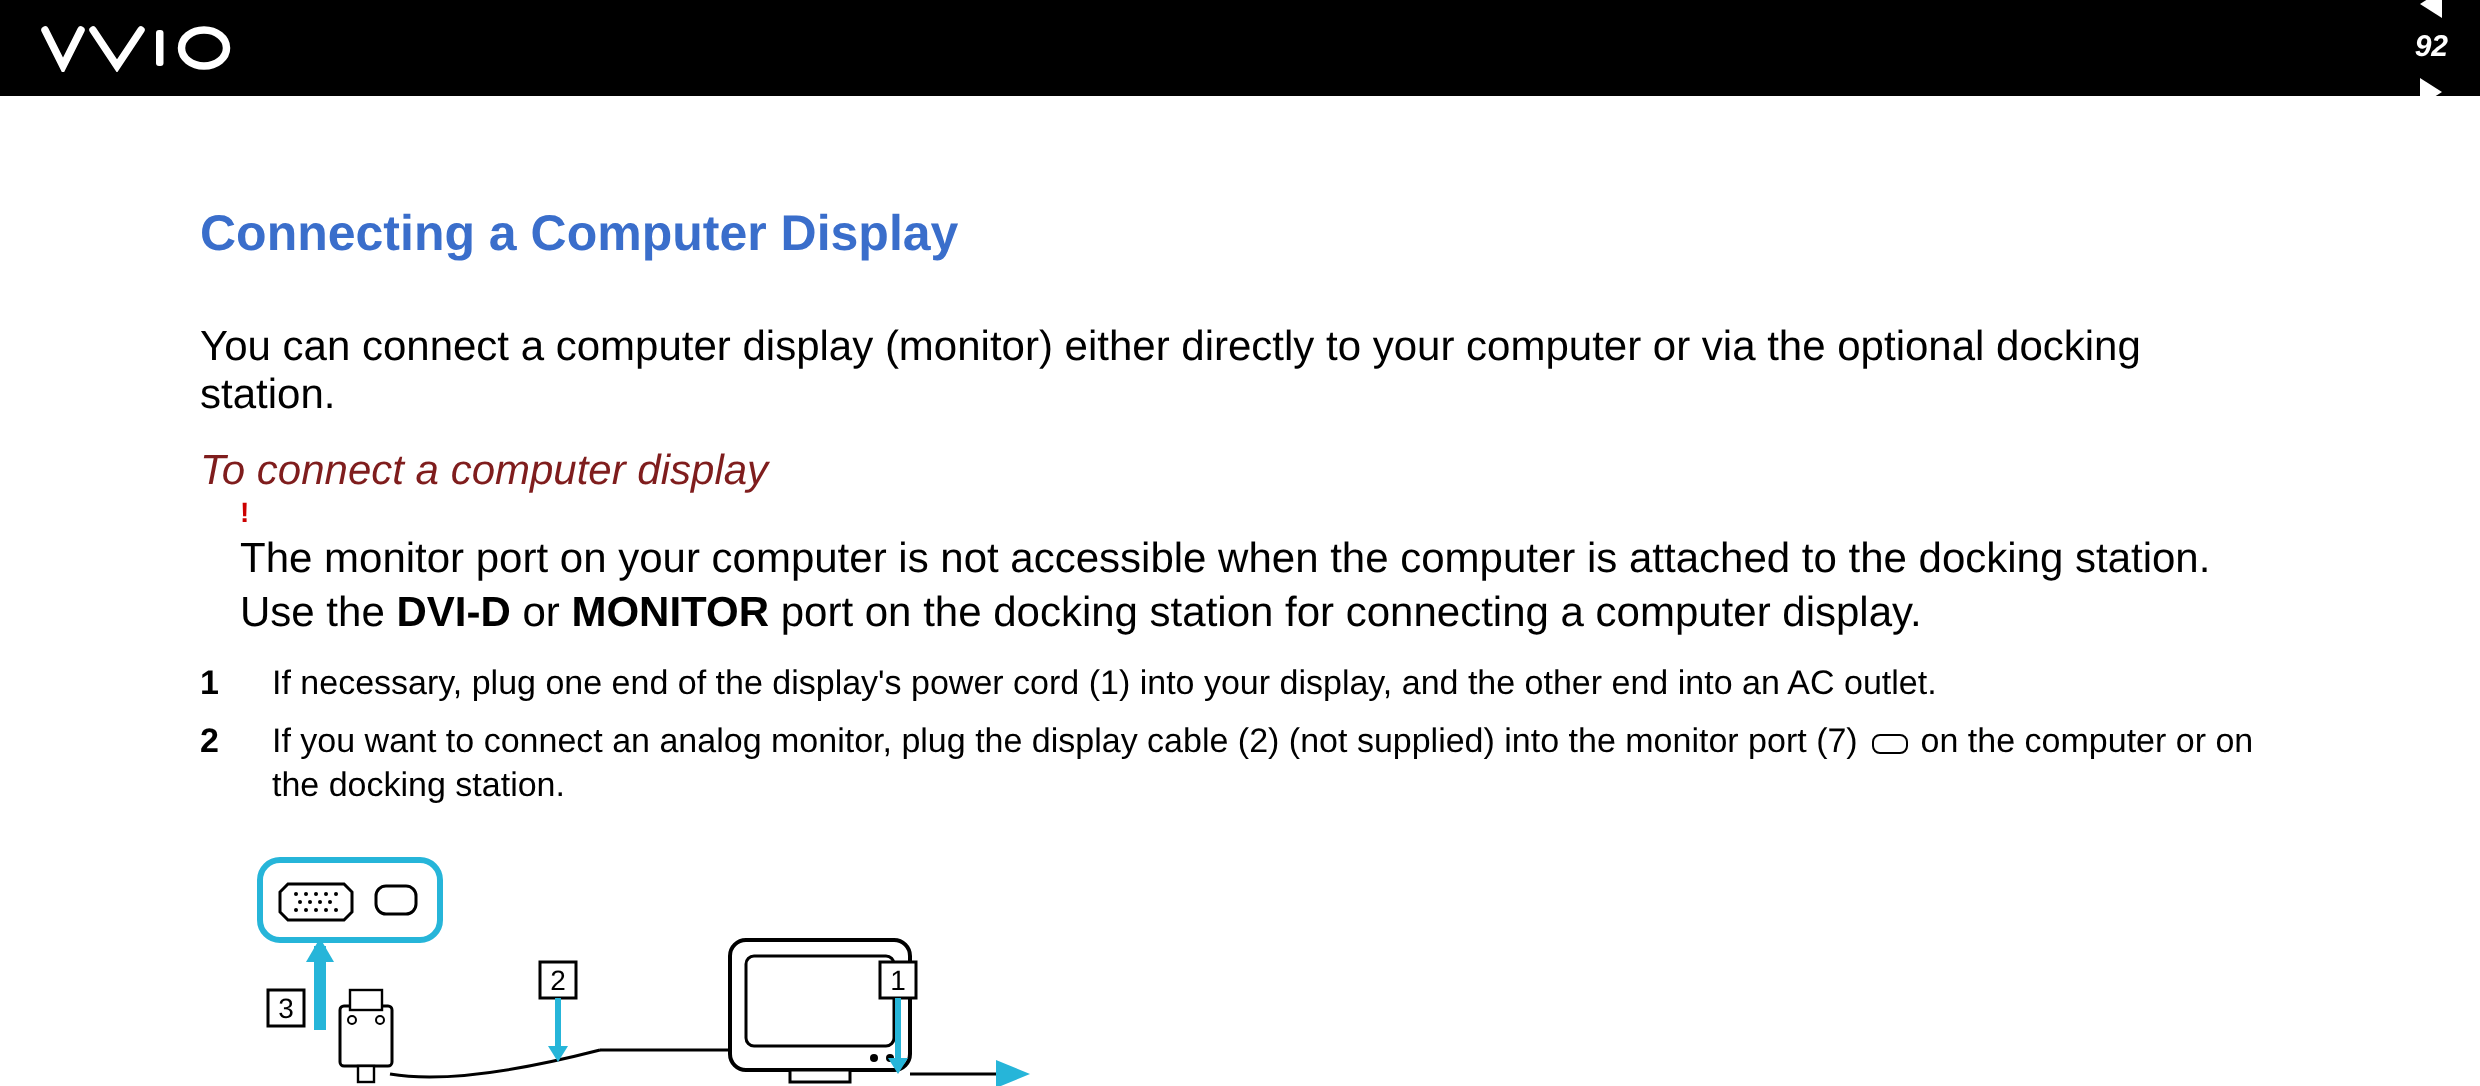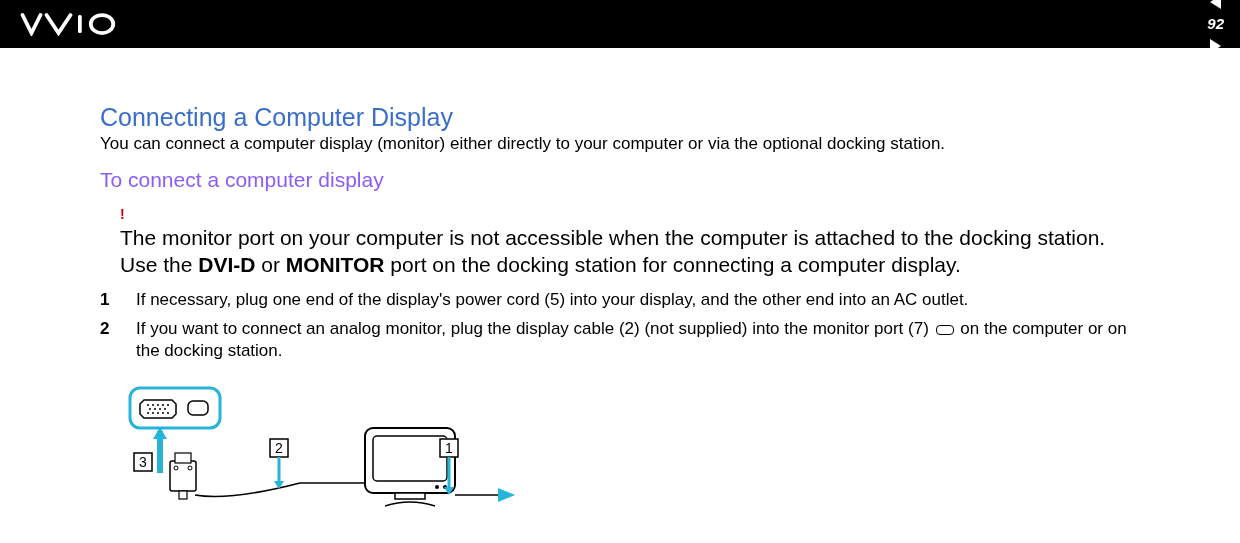--- a/index.html
+++ b/index.html
@@ -48,33 +48,33 @@
     border-bottom: 7px solid transparent;
   }
   .nav-arrow-left { border-right: 11px solid #fff; }
   .nav-arrow-right { border-left: 11px solid #fff; }
   .content {
     padding: 55px 100px 30px 100px;
   }
   .title {
     color: #3a6ecb;
     font-size: 25px;
-    font-weight: normal;
-    margin-bottom: 2px;
+    font-weight: bold;
+    margin-bottom: 30px;
   }
   .intro {
-    font-size: 17px;
+    font-size: 21px;
     margin-bottom: 14px;
     color: #000;
   }
   .subheading {
-    color: #8b5cf6;
+    color: #7f1d1d;
     font-size: 21px;
     font-weight: normal;
-    margin-bottom: 14px;
+    font-style: italic;
   }
   .note-block {
     margin-left: 20px;
     margin-bottom: 10px;
   }
   .note-bang {
     color: #c00;
     font-weight: bold;
     font-size: 14px;
     display: block;
@@ -147,21 +147,21 @@
   <div class="note-block">
     <span class="note-bang">!</span>
     <span class="note-text">
       <span>The monitor port on your computer is not accessible when the computer is attached to the docking station. Use the </span><b>DVI-D</b><span> or </span><b>MONITOR</b><span> port on the docking station for connecting a computer display.</span>
     </span>
   </div>
 
   <div class="step-list">
     <div class="step-row">
       <div class="step-num">1</div>
-      <div class="step-text">If necessary, plug one end of the display's power cord (5) into your display, and the other end into an AC outlet.</div>
+      <div class="step-text">If necessary, plug one end of the display's power cord (1) into your display, and the other end into an AC outlet.</div>
     </div>
     <div class="step-row">
       <div class="step-num">2</div>
       <div class="step-text">
         <span>If you want to connect an analog monitor, plug the display cable (2) (not supplied) into the monitor port (7) </span><span class="monitor-port-icon"></span><span> on the computer or on the docking station.</span>
       </div>
     </div>
   </div>
 
   <div class="diagram">

